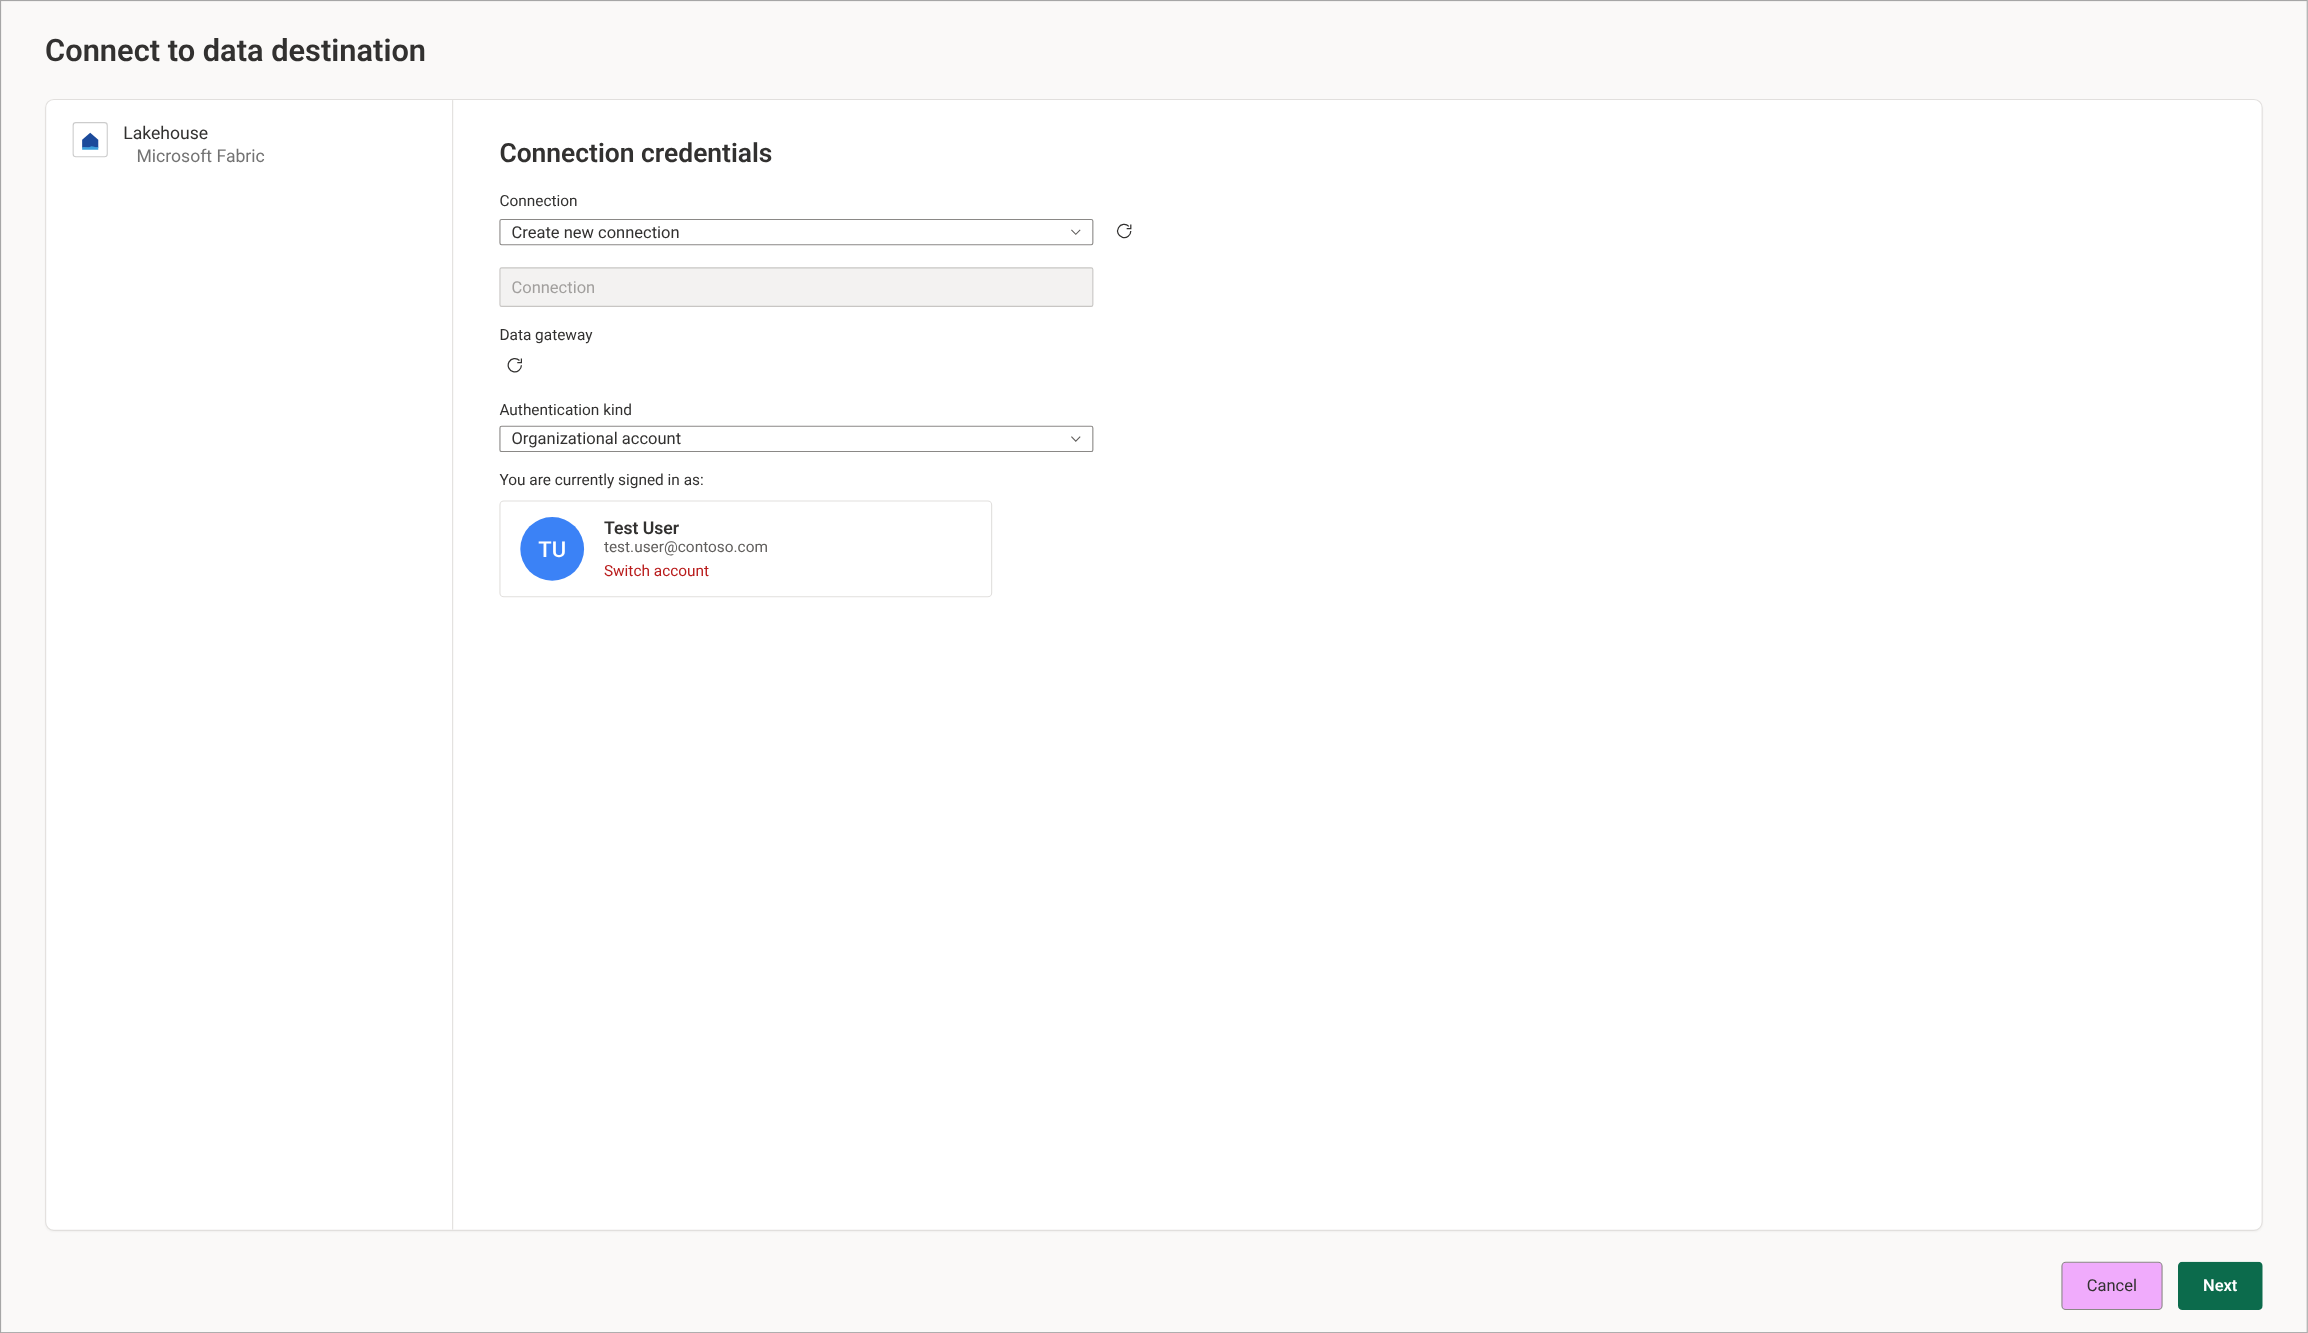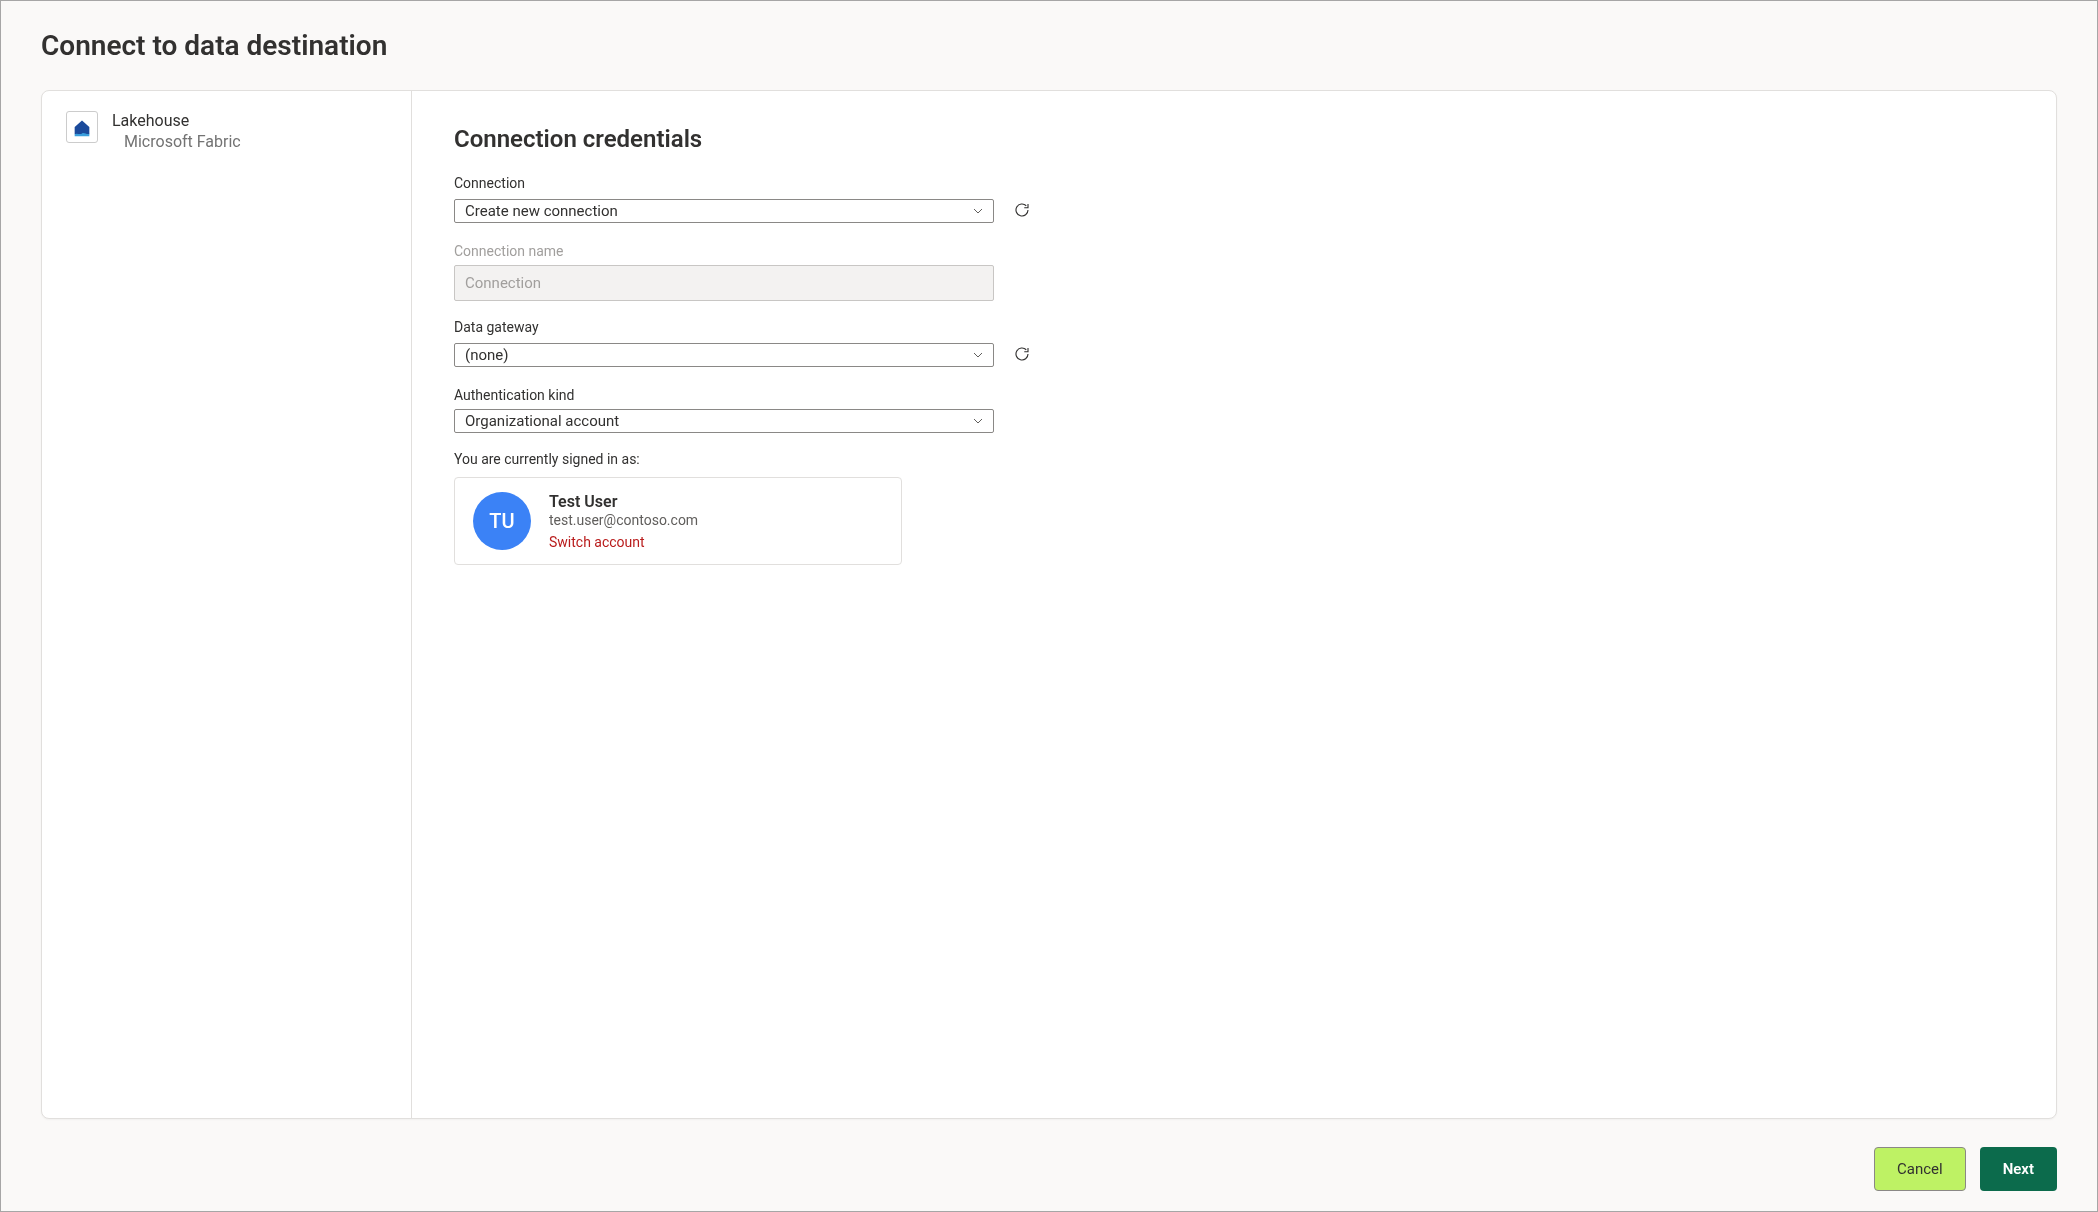--- a/index.html
+++ b/index.html
@@ -203,21 +203,21 @@
     .btn {
       height: 44px;
       padding: 0 22px;
       border-radius: 4px;
       font-size: 15px;
       font-family: inherit;
       cursor: pointer;
       border: 1px solid transparent;
     }
     .btn-default {
-      background: #bef264;
+      background: #f0abfc;
       border-color: #8a8886;
       color: #323130;
     }
     .btn-primary {
       background: #0c6b4c;
       color: #ffffff;
       font-weight: 600;
     }
   </style>
 </head>
@@ -262,35 +262,26 @@
               <svg width="18" height="18" viewBox="0 0 24 24" fill="none">
                 <path d="M20 12a8 8 0 1 1-2.34-5.66" stroke="#323130" stroke-width="1.5" fill="none"></path>
                 <path d="M20 4v5h-5" stroke="#323130" stroke-width="1.5" fill="none"></path>
               </svg>
             </span>
           </button>
         </div>
       </div>
 
       <div class="field">
-        <label class="field-label disabled">Connection name</label>
         <input class="text-input" type="text" disabled="" placeholder="Connection" style="">
       </div>
 
       <div class="field">
         <label class="field-label">Data gateway</label>
         <div class="input-row">
-          <div class="select-box">
-            <span>(none)</span>
-            <span class="chevron">
-              <svg width="12" height="12" viewBox="0 0 12 12">
-                  <path d="M2 4 L6 8 L10 4" stroke="#605e5c" stroke-width="1" fill="none"></path>
-                </svg>
-            </span>
-          </div>
           <button class="refresh-btn">
             <span>
               <svg width="18" height="18" viewBox="0 0 24 24" fill="none">
                 <path d="M20 12a8 8 0 1 1-2.34-5.66" stroke="#323130" stroke-width="1.5" fill="none"></path>
                 <path d="M20 4v5h-5" stroke="#323130" stroke-width="1.5" fill="none"></path>
               </svg>
             </span>
           </button>
         </div>
       </div>

